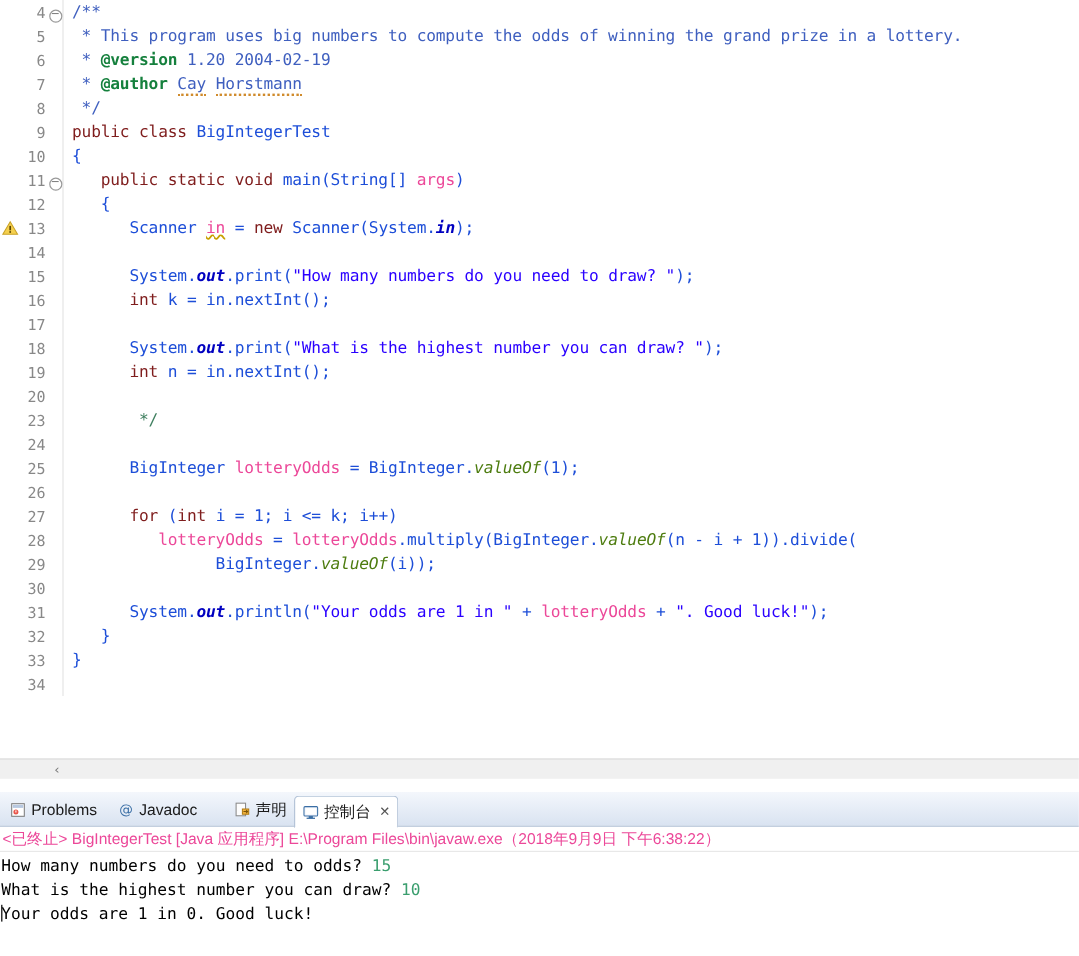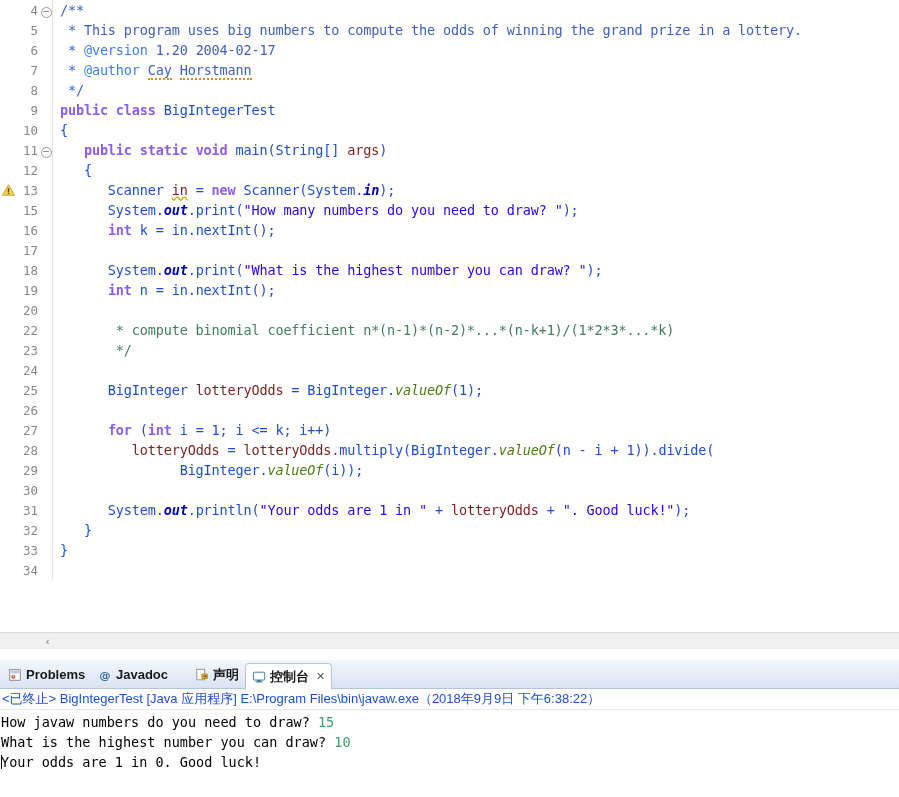--- a/index.html
+++ b/index.html
@@ -79,28 +79,28 @@
     background: #fff;
     font-family: "DejaVu Sans", sans-serif;
   }
   .warn-icon {
     position: absolute;
     left: 1px; top: 3px;
     width: 15px; height: 14px;
   }
 
   
-  .kw      { color: #8b5cf6; font-weight: bold; }
+  .kw      { color: #7f1d1d; font-weight: normal; }
   .cmt     { color: #3f7f5f; }
   .jdoc    { color: #3f5fbf; }
-  .jtag    { color: #3b82f6; font-weight: normal; }
+  .jtag    { color: #15803d; font-weight: bold; }
   .str     { color: #2a00ff; }
   .fld     { color: #0000c0; font-style: italic; font-weight: bold; }
   .mth     { color: #4d7c0f; font-style: italic; }
-  .loc     { color: #7f1d1d; }
+  .loc     { color: #ec4899; }
   .plain   { color: #1d4ed8; }
   .squiggly {
     text-decoration: underline wavy #c8a000;
     text-decoration-skip-ink: none;
   }
   .spell {
     border-bottom: 2px dotted #d08b2c;
   }
 
   
@@ -146,21 +146,20 @@
     position: absolute;
     top: 2px;
     height: 25px;
     display: flex;
     align-items: center;
     gap: 4px;
     padding: 0 6px;
     font-size: 13px;
     color: #1a1a1a;
     white-space: nowrap;
-    font-weight: bold;
   }
   .tab.active {
     background: #ffffff;
     border: 1px solid #b5c4d8;
     border-bottom: 1px solid #ffffff;
     border-top-left-radius: 4px;
     border-top-right-radius: 4px;
     top: 3px;
     height: 25px;
     z-index: 3;
@@ -171,21 +170,21 @@
     color: #555;
     margin-left: 3px;
     font-family: "DejaVu Sans", sans-serif;
   }
 
   #console-status {
     height: 20px;
     line-height: 20px;
     padding-left: 2px;
     font-size: 13px;
-    color: #1d4ed8;
+    color: #ec4899;
     background: #ffffff;
     border-bottom: 1px solid #e8e8e8;
     white-space: nowrap;
     font-family: "Liberation Sans", sans-serif;
   }
   #console-output {
     padding: 2px 0 0 1px;
     font-family: "DejaVu Sans Mono", monospace;
     font-size: 13.5px;
     line-height: 20px;
@@ -218,21 +217,21 @@
         <tr class="code-row">
           <td class="gutter-cell">5</td>
           <td class="fold-cell"></td>
           <td class="sep-cell"></td>
           <td class="code-cell"><span class="jdoc"> * This program uses big numbers to compute the odds of winning the grand prize in a lottery.</span></td>
         </tr>
         <tr class="code-row">
           <td class="gutter-cell">6</td>
           <td class="fold-cell"></td>
           <td class="sep-cell"></td>
-          <td class="code-cell"><span class="jdoc"> * </span><span class="jtag">@version</span><span class="jdoc"> 1.20 2004-02-17</span></td>
+          <td class="code-cell"><span class="jdoc"> * </span><span class="jtag">@version</span><span class="jdoc"> 1.20 2004-02-19</span></td>
         </tr>
         <tr class="code-row">
           <td class="gutter-cell">7</td>
           <td class="fold-cell"></td>
           <td class="sep-cell"></td>
           <td class="code-cell"><span class="jdoc"> * </span><span class="jtag">@author</span><span class="jdoc"> </span><span class="jdoc spell">Cay</span><span class="jdoc"> </span><span class="jdoc spell">Horstmann</span></td>
         </tr>
         <tr class="code-row">
           <td class="gutter-cell">8</td>
           <td class="fold-cell"></td>
@@ -267,20 +266,26 @@
           <td class="gutter-cell"><span><svg class="warn-icon" viewBox="0 0 16 16" xmlns="http://www.w3.org/2000/svg">
                 <path d="M8 2 L15 14 L1 14 Z" fill="#f5d04e" stroke="#c9a227" stroke-width="1"></path>
                 <rect x="7.2" y="6" width="1.6" height="4.2" fill="#5b4400"></rect>
                 <rect x="7.2" y="11" width="1.6" height="1.6" fill="#5b4400"></rect>
               </svg></span>13</td>
           <td class="fold-cell"></td>
           <td class="sep-cell"></td>
           <td class="code-cell"><span class="plain">      Scanner </span><span class="loc squiggly">in</span><span class="plain"> = </span><span class="kw">new</span><span class="plain"> Scanner(System.</span><span class="fld">in</span><span class="plain">);</span></td>
         </tr>
         <tr class="code-row">
+          <td class="gutter-cell">14</td>
+          <td class="fold-cell"></td>
+          <td class="sep-cell"></td>
+          <td class="code-cell"><span class="plain"></span></td>
+        </tr>
+        <tr class="code-row">
           <td class="gutter-cell">15</td>
           <td class="fold-cell"></td>
           <td class="sep-cell"></td>
           <td class="code-cell"><span class="plain">      System.</span><span class="fld">out</span><span class="plain">.print(</span><span class="str">"How many numbers do you need to draw? "</span><span class="plain">);</span></td>
         </tr>
         <tr class="code-row">
           <td class="gutter-cell">16</td>
           <td class="fold-cell"></td>
           <td class="sep-cell"></td>
           <td class="code-cell"><span class="plain">      </span><span class="kw">int</span><span class="plain"> k = in.nextInt();</span></td>
@@ -301,26 +306,20 @@
           <td class="gutter-cell">19</td>
           <td class="fold-cell"></td>
           <td class="sep-cell"></td>
           <td class="code-cell"><span class="plain">      </span><span class="kw">int</span><span class="plain"> n = in.nextInt();</span></td>
         </tr>
         <tr class="code-row">
           <td class="gutter-cell">20</td>
           <td class="fold-cell"></td>
           <td class="sep-cell"></td>
           <td class="code-cell"><span class="plain"></span></td>
-        </tr>
-        <tr class="code-row">
-          <td class="gutter-cell">22</td>
-          <td class="fold-cell"></td>
-          <td class="sep-cell"></td>
-          <td class="code-cell"><span class="cmt">       * compute binomial coefficient n*(n-1)*(n-2)*...*(n-k+1)/(1*2*3*...*k)</span></td>
         </tr>
         <tr class="code-row">
           <td class="gutter-cell">23</td>
           <td class="fold-cell"></td>
           <td class="sep-cell"></td>
           <td class="code-cell"><span class="cmt">       */</span></td>
         </tr>
         <tr class="code-row">
           <td class="gutter-cell">24</td>
           <td class="fold-cell"></td>
@@ -431,14 +430,14 @@
             <rect x="6" y="11.5" width="4" height="2" fill="#3a6ea5"></rect>
             <rect x="4" y="13" width="8" height="1.2" fill="#3a6ea5"></rect>
           </svg></span>
         <span>控制台</span>
         <span class="tab-close">✕</span>
       </div>
     </div>
 
   <div id="console-status">&lt;已终止&gt; BigIntegerTest [Java 应用程序] E:\Program Files\bin\javaw.exe（2018年9月9日 下午6:38:22）</div>
 
-  <div id="console-output"><div><span>How javaw numbers do you need to draw? </span><span class="out-in">15</span></div><div><span>What is the highest number you can draw? </span><span class="out-in">10</span></div><div><span class="caret"></span><span>Your odds are 1 in 0. Good luck!</span></div></div>
+  <div id="console-output"><div><span>How many numbers do you need to odds? </span><span class="out-in">15</span></div><div><span>What is the highest number you can draw? </span><span class="out-in">10</span></div><div><span class="caret"></span><span>Your odds are 1 in 0. Good luck!</span></div></div>
 </div>
 
 </body></html>

